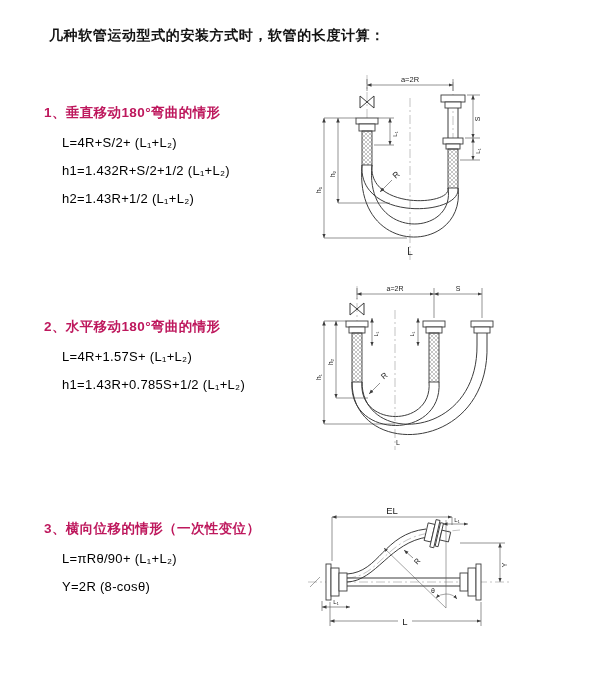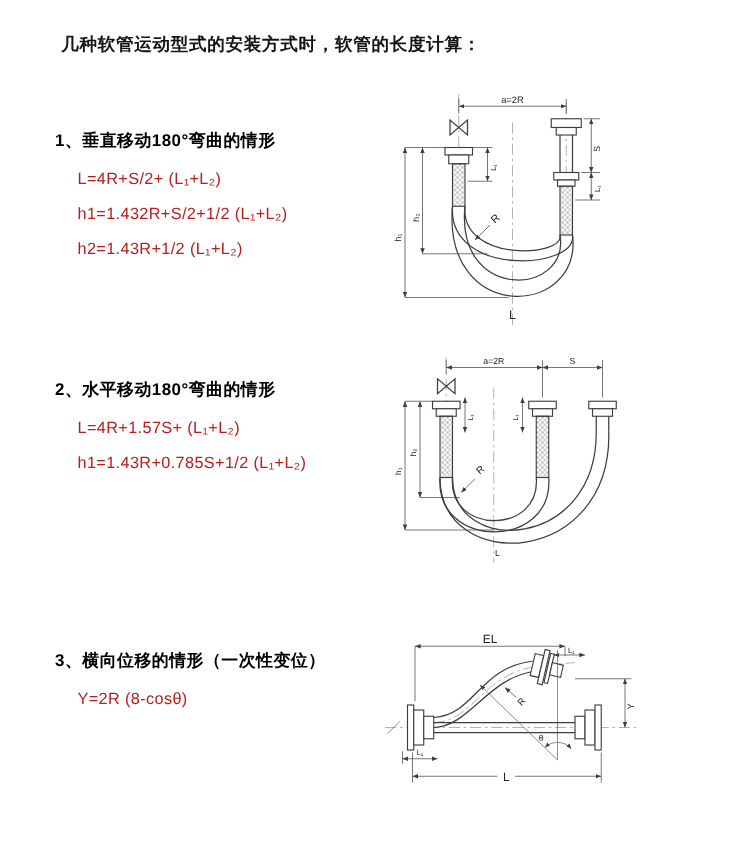--- a/index.html
+++ b/index.html
@@ -8,27 +8,27 @@
     width:600px; height:675px; position:relative;
     background:#ffffff; color:#1a1a1a;
     font-family:"Liberation Sans","DejaVu Sans",sans-serif;
     overflow:hidden;
   }
   .abs { position:absolute; }
   .page-title {
     font-size:14px; font-weight:bold; letter-spacing:0.6px; color:#141414;
   }
   .sec-heading {
-    font-size:13.5px; font-weight:bold; letter-spacing:0.4px; color:#000000;
+    font-size:13.5px; font-weight:bold; letter-spacing:0.4px; color:#be185d;
     white-space:nowrap;
   }
   .formulas { margin:7px 0 0 18px; }
   .formula {
     font-size:13px; line-height:28px; letter-spacing:0.3px;
-    color:#b91c1c; white-space:nowrap; font-weight:500;
+    color:#000000; white-space:nowrap; font-weight:500;
   }
   svg { display:block; }
   svg text {
     font-family:"Liberation Sans","DejaVu Sans",sans-serif;
     fill:#222;
   }
   .ln   { stroke:#3d3d3d; stroke-width:1; fill:none; }
   .part { stroke:#3d3d3d; stroke-width:0.9; fill:#ffffff; }
   .hatchbox { stroke:#3d3d3d; stroke-width:0.9; }
   .dim  { stroke:#4a4a4a; stroke-width:0.6; fill:none; }
@@ -111,21 +111,21 @@
   <text font-size="7.5" text-anchor="middle" x="100" y="12">a=2R</text>
   <text font-size="7" transform="translate(25,104) rotate(-90)" text-anchor="middle">h₂</text>
   <text font-size="7" transform="translate(11,120) rotate(-90)" text-anchor="middle">h₁</text>
   <text font-size="6" transform="translate(87,64) rotate(-90)" text-anchor="middle">L₁</text>
   <text font-size="7" transform="translate(170,49) rotate(-90)" text-anchor="middle">S</text>
   <text font-size="6" transform="translate(170,81) rotate(-90)" text-anchor="middle">L₁</text>
   <text font-size="8.5" transform="translate(88,107) rotate(-42)" text-anchor="middle">R</text>
   <text font-size="10" x="100" y="185" text-anchor="middle">L</text>
 </svg>
 
-<div class="abs" style="left:44px; top:303px;">
+<div class="abs" style="left:44px; top:318px;">
   <div class="sec-heading">2、水平移动180°弯曲的情形</div>
   <div class="formulas">
     <div class="formula">L=4R+1.57S+ (L₁+L₂)</div>
     <div class="formula">h1=1.43R+0.785S+1/2 (L₁+L₂)</div>
   </div>
 </div>
 
 <svg class="abs" style="left:310px; top:282px;" width="290" height="172" viewBox="0 0 290 172">
   <defs>
     <marker id="ah2" viewBox="0 0 8 8" refX="7.5" refY="4" markerWidth="8" markerHeight="8" orient="auto-start-reverse">
@@ -188,20 +188,21 @@
   <text font-size="5.5" transform="translate(104,52) rotate(-90)" text-anchor="middle">L₁</text>
   <text font-size="6.5" transform="translate(23,80) rotate(-90)" text-anchor="middle">h₂</text>
   <text font-size="6.5" transform="translate(11,95) rotate(-90)" text-anchor="middle">h₁</text>
   <text font-size="8" transform="translate(76,96) rotate(-40)" text-anchor="middle">R</text>
   <text font-size="7" x="88" y="163" text-anchor="middle">L</text>
 </svg>
 
 <div class="abs" style="left:44px; top:520px;">
   <div class="sec-heading">3、横向位移的情形（一次性变位）</div>
   <div class="formulas">
+    <div class="formula">L=πRθ/90+ (L₁+L₂)</div>
     <div class="formula">Y=2R (8-cosθ)</div>
   </div>
 </div>
 
 <svg class="abs" style="left:300px; top:503px;" width="300" height="145" viewBox="0 0 300 145">
   <defs>
     <marker id="ah3" viewBox="0 0 8 8" refX="7.5" refY="4" markerWidth="8" markerHeight="8" orient="auto-start-reverse">
       <path d="M0,1 L7.5,4 L0,7 z" fill="#3d3d3d"></path>
     </marker>
   </defs>

